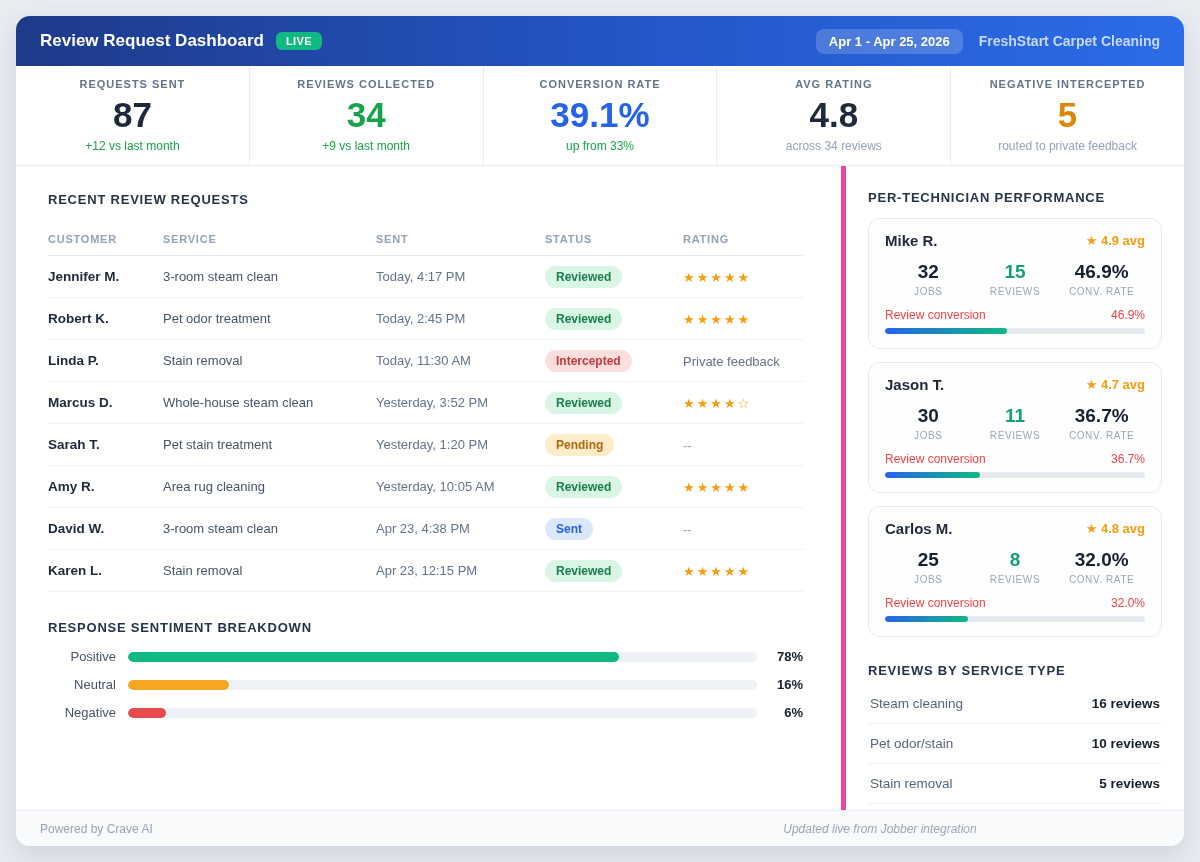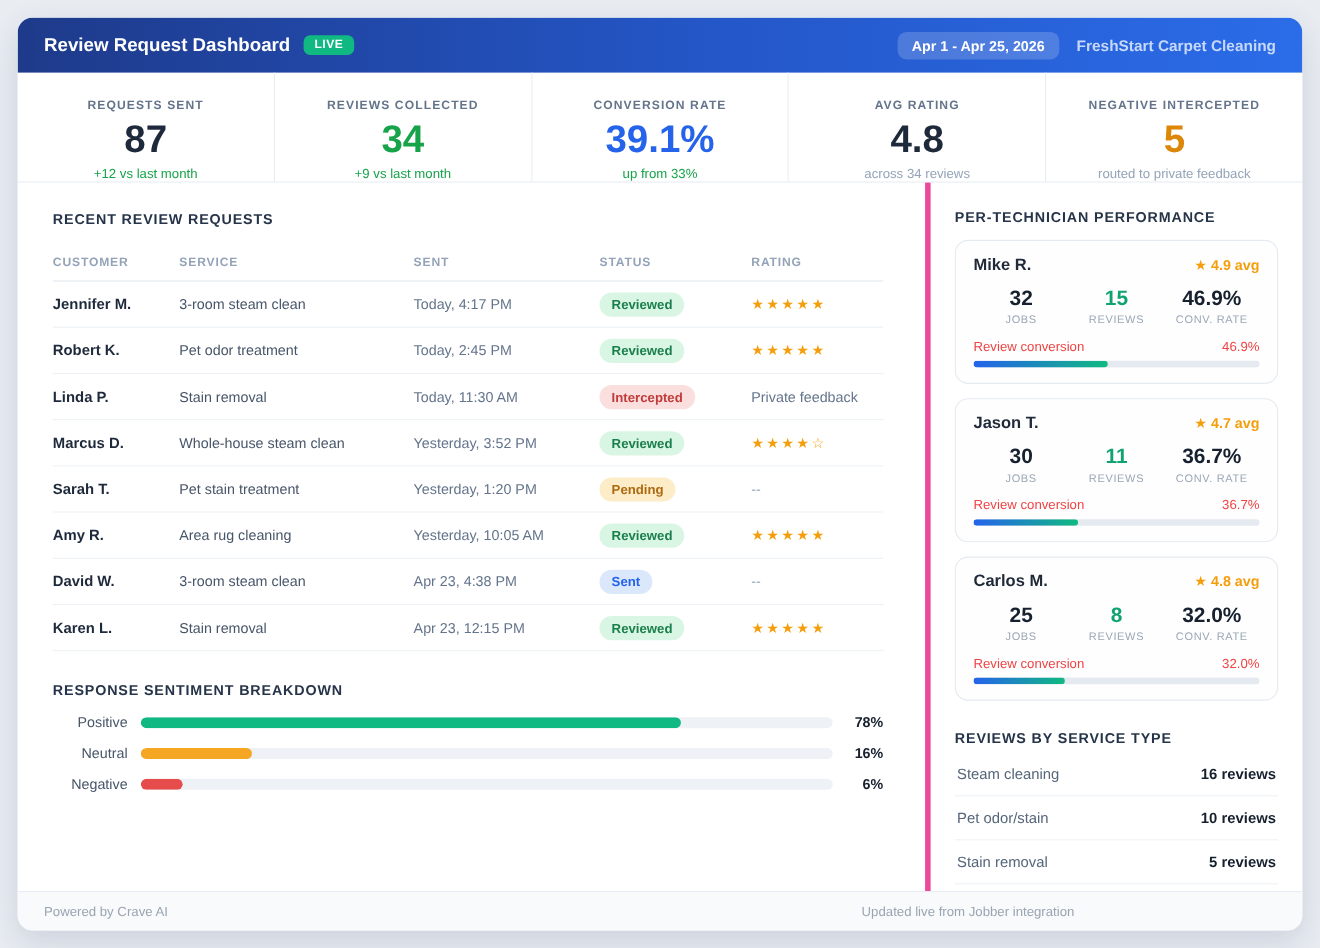--- a/index.html
+++ b/index.html
@@ -33,21 +33,21 @@
   .date-pill {
     background:rgba(255,255,255,.18); color:#ffffff;
     font-size:13px; font-weight:600; padding:5px 13px; border-radius:8px;
     cursor:pointer;
   }
   .company { color:#c6d8fb; font-size:14px; font-weight:600; }
 
   
   .kpis { flex:0 0 100px; display:flex; border-bottom:1px solid #e8edf3; }
   .kpi {
-    flex:1; display:flex; flex-direction:column; align-items:center; justify-content:flex-end;
+    flex:1; display:flex; flex-direction:column; align-items:center; justify-content:center;
     gap:7px; border-right:1px solid #e8edf3;
   }
   .kpi:last-child { border-right:none; }
   .kpi-label { font-size:11px; font-weight:600; letter-spacing:.09em; color:#64748b; }
   .kpi-value { font-size:35px; font-weight:800; line-height:1; }
   .kpi-sub { font-size:12px; }
   .c-dark { color:#1e293b; } .c-green { color:#16a34a; }
   .c-blue { color:#2563eb; } .c-orange { color:#dd8708; }
   .c-gray { color:#94a3b8; }
 
@@ -121,21 +121,21 @@
   .svc-row:last-child { border-bottom:none; }
   .svc-name { font-size:13.5px; color:#55657a; }
   .svc-count { font-size:13.5px; font-weight:700; color:#16202e; }
 
   
   .ftr {
     flex:0 0 36px; background:#f8fafb; border-top:1px solid #e8edf3;
     display:flex; align-items:center; padding:0 24px; font-size:12px; color:#9aa5b3;
   }
   .ftr > span { flex:1; }
-  .ftr-center { text-align:center; }
+  .ftr-center { text-align:center;font-style:italic; }
   .ftr-link { text-align:right; color:#2563eb; font-weight:700; cursor:pointer; }
 </style>
 </head>
 <body>
 
 <div class="page">
   <div class="card">
 
     <div class="hdr">
       <span class="hdr-title">Review Request Dashboard</span>

